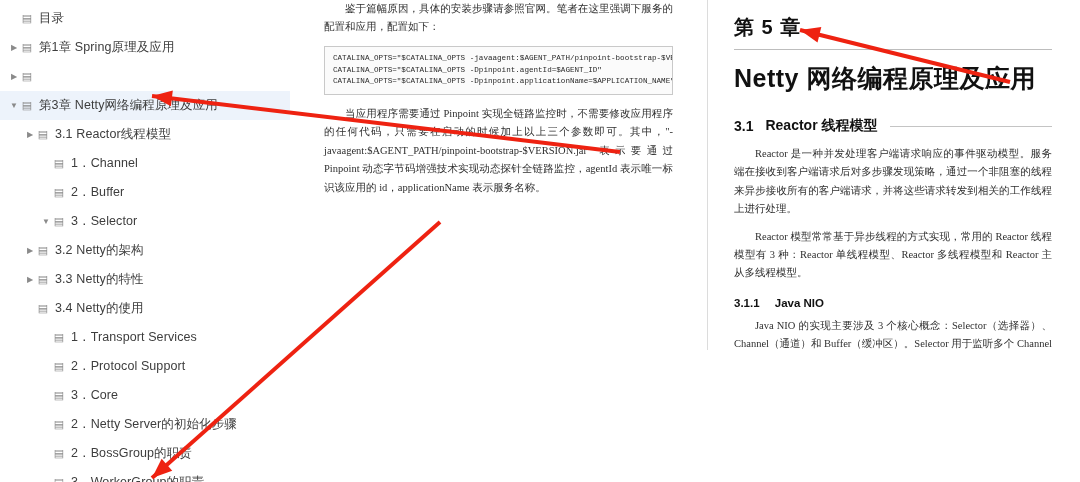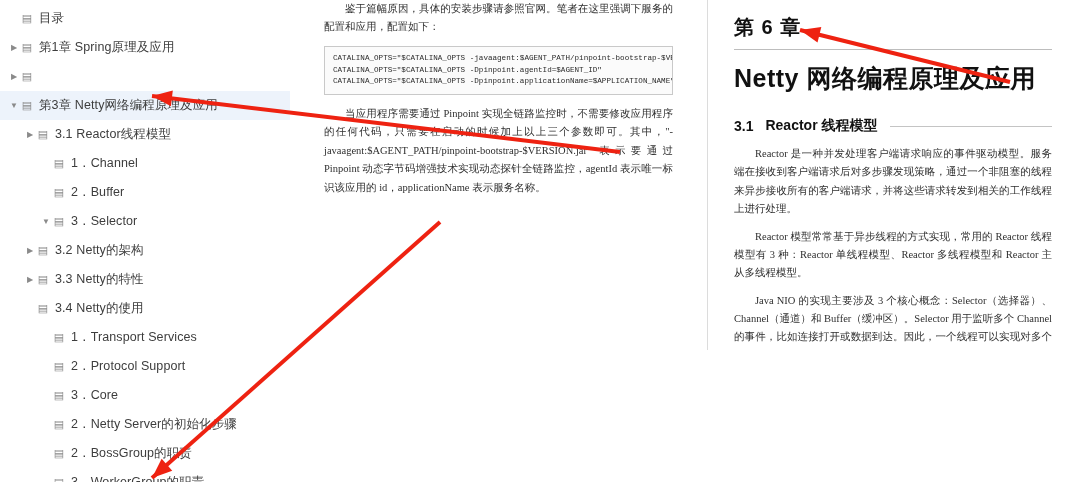--- a/index.html
+++ b/index.html
@@ -289,32 +289,36 @@
       <div class="page page-left">
         <p class="doc-p">鉴于篇幅原因，具体的安装步骤请参照官网。笔者在这里强调下服务的配置和应用，配置如下：</p>
         <pre class="code-block">CATALINA_OPTS="$CATALINA_OPTS -javaagent:$AGENT_PATH/pinpoint-bootstrap-$VERSION.jar"
 CATALINA_OPTS="$CATALINA_OPTS -Dpinpoint.agentId=$AGENT_ID"
 CATALINA_OPTS="$CATALINA_OPTS -Dpinpoint.applicationName=$APPLICATION_NAME"</pre>
         <p class="doc-p">当应用程序需要通过 Pinpoint 实现全链路监控时，不需要修改应用程序的任何代码，只需要在启动的时候加上以上三个参数即可。其中，"-javaagent:$AGENT_PATH/pinpoint-bootstrap-$VERSION.jar" 表示要通过 Pinpoint 动态字节码增强技术实现动态探针全链路监控，agentId 表示唯一标识该应用的 id，applicationName 表示服务名称。</p>
         <div class="page-number">· 106 ·</div>
       </div>
 
       <div class="page page-right">
-        <div class="chapter-label">第 6 章</div>
+        <div class="chapter-label">第 5 章</div>
         <hr class="chapter-rule">
         <div class="chapter-title">Netty 网络编程原理及应用</div>
 
         <div class="sec-h2">
           <span class="num">3.1</span>
           <span class="txt">Reactor 线程模型</span>
           <span class="rule"></span>
         </div>
         <p class="doc-p">Reactor 是一种并发处理客户端请求响应的事件驱动模型。服务端在接收到客户端请求后对多步骤发现策略，通过一个非阻塞的线程来异步接收所有的客户端请求，并将这些请求转发到相关的工作线程上进行处理。</p>
         <p class="doc-p">Reactor 模型常常基于异步线程的方式实现，常用的 Reactor 线程模型有 3 种：Reactor 单线程模型、Reactor 多线程模型和 Reactor 主从多线程模型。</p>
 
+        <div class="sec-h3">
+          <span class="num">3.1.1</span>
+          <span>Java NIO</span>
+        </div>
         <p class="doc-p">Java NIO 的实现主要涉及 3 个核心概念：Selector（选择器）、Channel（通道）和 Buffer（缓冲区）。Selector 用于监听多个 Channel 的事件，比如连接打开或数据到达。因此，一个线程可以实现对多个 Channel 的管理。传统的 I/O 基于数据通道进行 I/O 读写操作，而 Java NIO 基于 Channel 和 Buffer 进行 I/O 读写操作，并且数据总是从 Channel 读取到 Buffer，或者从 Buffer 写入 Channel。</p>
       </div>
     </div>
   </div>
 
   <svg class="overlay" width="1080" height="482" viewBox="0 0 1080 482">
     <g id="arrow-layer">
         <line x1="620" y1="152" x2="152" y2="96" stroke="#ee2211" stroke-width="4"></line>
         <polygon points="152,96 172.80882336885963,90.43287596656937 170.9078541867126,106.31954698879825" fill="#ee2211"></polygon>
         <line x1="1010" y1="82" x2="800" y2="30" stroke="#ee2211" stroke-width="4"></line>

